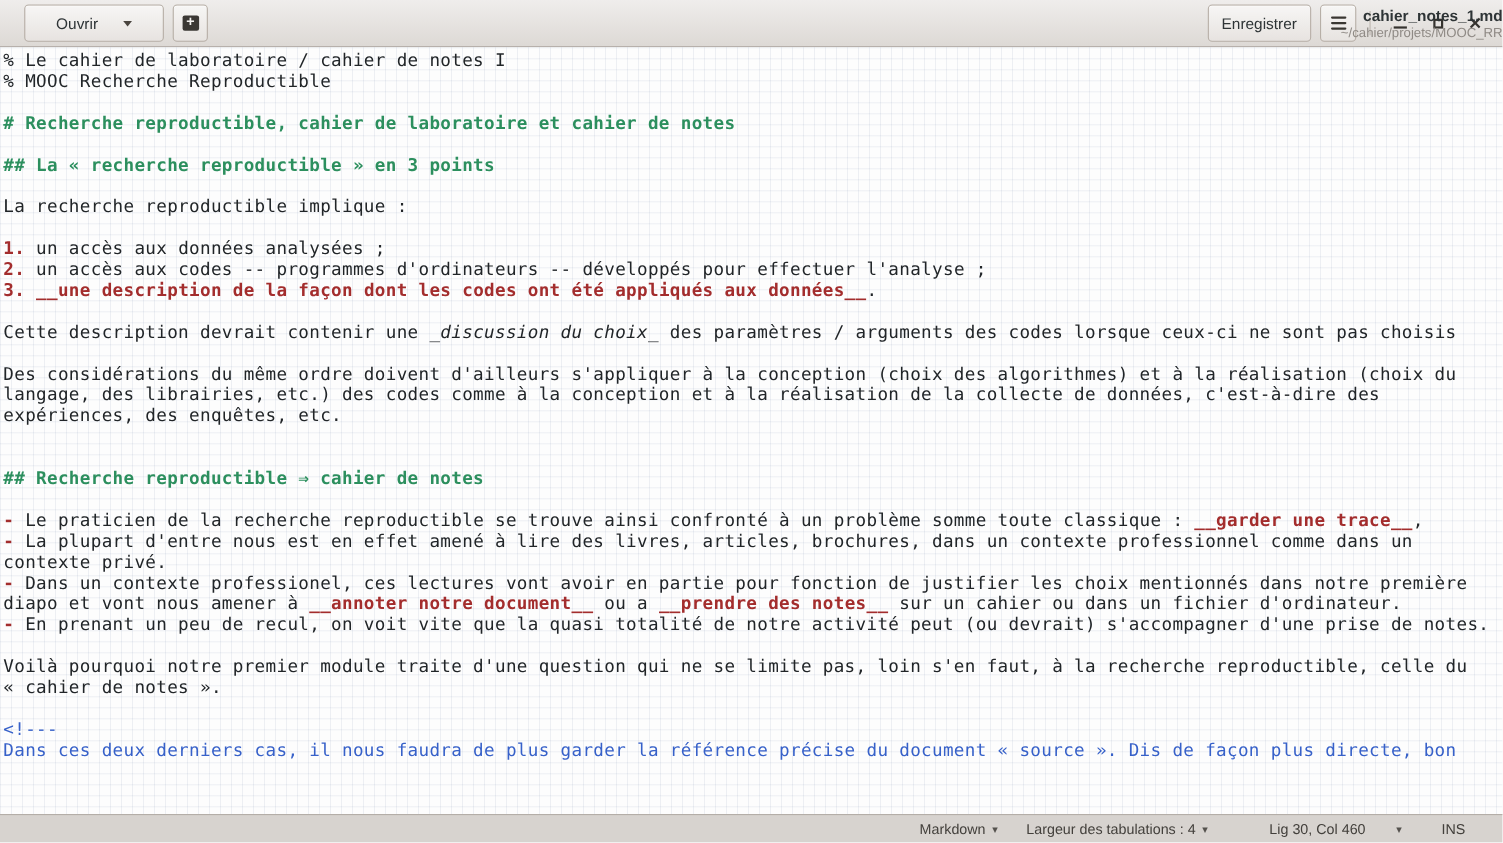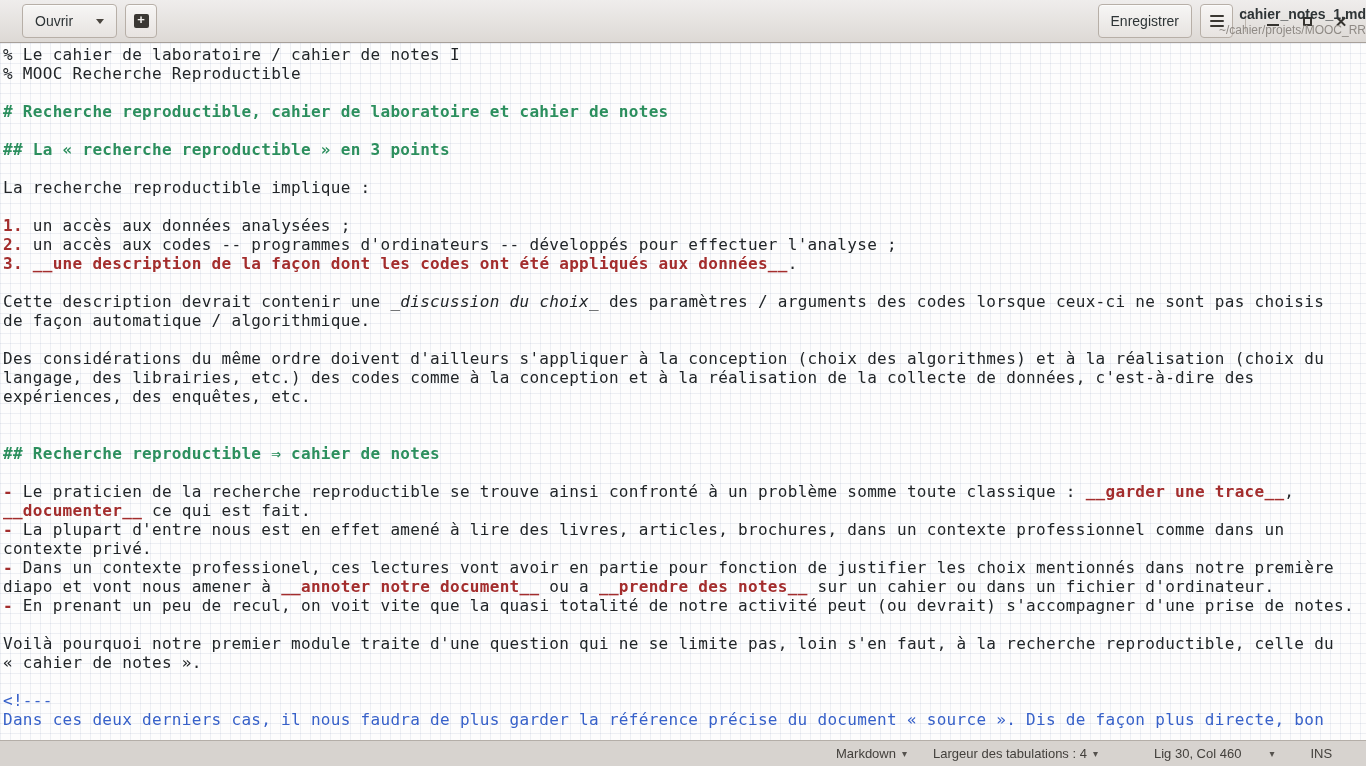--- a/index.html
+++ b/index.html
@@ -15,21 +15,21 @@
     border-bottom:1px solid #a7a099;
     display:flex; align-items:center; padding:0 8px;
   }
   .btn {
     height:34px; border:1px solid #b7afa7; border-radius:4px;
     background:linear-gradient(to bottom,#f7f6f5,#e7e3e0);
     box-shadow:inset 0 1px rgba(255,255,255,.65);
     color:#2e3436; font-size:14px; display:flex; align-items:center;
     justify-content:center; cursor:pointer;
   }
-  .btn-open { margin-left:14px; padding:0 12px; gap:23px; }
+  .btn-open { margin-left:14px; padding:0 28px; gap:23px; }
   .caret-down { width:0; height:0; border-left:4px solid transparent;
     border-right:4px solid transparent; border-top:5px solid #4a453f; }
   .btn-newtab { width:32px; margin-left:8px; }
   .newtab-icon { position:relative; width:15px; height:14px; background:#3b3834; border-radius:2px; }
   .newtab-icon::before { content:"+"; position:absolute; left:0; right:0; top:-2px;
     color:#f4f2f0; font-size:13px; font-weight:bold; text-align:center; }
   .titlebox { position:absolute; left:0; right:0; top:0; height:43px;
     display:flex; flex-direction:column; align-items:flex-end; justify-content:center;
     pointer-events:none; }
   .title { font-size:14px; font-weight:bold; color:#2e3436; line-height:17px; }
@@ -129,31 +129,29 @@
         <div class="line">&nbsp;</div>
         <div class="line"><span class="seg-h">## La « recherche reproductible » en 3 points</span></div>
         <div class="line">&nbsp;</div>
         <div class="line"><span class="seg-p">La recherche reproductible implique :</span></div>
         <div class="line">&nbsp;</div>
         <div class="line"><span class="seg-n">1.</span><span class="seg-p"> un accès aux données analysées ;</span></div>
         <div class="line"><span class="seg-n">2.</span><span class="seg-p"> un accès aux codes -- programmes d'ordinateurs -- développés pour effectuer l'analyse ;</span></div>
         <div class="line"><span class="seg-n">3.</span><span class="seg-p"> </span><span class="seg-r">__une description de la façon dont les codes ont été appliqués aux données__</span><span class="seg-p">.</span></div>
         <div class="line">&nbsp;</div>
         <div class="line"><span class="seg-p">Cette description devrait contenir une </span><span class="seg-i">_discussion du choix_</span><span class="seg-p"> des paramètres / arguments des codes lorsque ceux-ci ne sont pas choisis</span></div>
-        <div class="line"><span class="seg-p">de façon automatique / algorithmique.</span></div>
         <div class="line">&nbsp;</div>
         <div class="line"><span class="seg-p">Des considérations du même ordre doivent d'ailleurs s'appliquer à la conception (choix des algorithmes) et à la réalisation (choix du</span></div>
         <div class="line"><span class="seg-p">langage, des librairies, etc.) des codes comme à la conception et à la réalisation de la collecte de données, c'est-à-dire des</span></div>
         <div class="line"><span class="seg-p">expériences, des enquêtes, etc.</span></div>
         <div class="line">&nbsp;</div>
         <div class="line">&nbsp;</div>
         <div class="line"><span class="seg-h">## Recherche reproductible ⇒ cahier de notes</span></div>
         <div class="line">&nbsp;</div>
         <div class="line"><span class="seg-n">-</span><span class="seg-p"> Le praticien de la recherche reproductible se trouve ainsi confronté à un problème somme toute classique : </span><span class="seg-r">__garder une trace__</span><span class="seg-p">,</span></div>
-        <div class="line"><span class="seg-r">__documenter__</span><span class="seg-p"> ce qui est fait.</span></div>
         <div class="line"><span class="seg-n">-</span><span class="seg-p"> La plupart d'entre nous est en effet amené à lire des livres, articles, brochures, dans un contexte professionnel comme dans un</span></div>
         <div class="line"><span class="seg-p">contexte privé.</span></div>
         <div class="line"><span class="seg-n">-</span><span class="seg-p"> Dans un contexte professionel, ces lectures vont avoir en partie pour fonction de justifier les choix mentionnés dans notre première</span></div>
         <div class="line"><span class="seg-p">diapo et vont nous amener à </span><span class="seg-r">__annoter notre document__</span><span class="seg-p"> ou a </span><span class="seg-r">__prendre des notes__</span><span class="seg-p"> sur un cahier ou dans un fichier d'ordinateur.</span></div>
         <div class="line"><span class="seg-n">-</span><span class="seg-p"> En prenant un peu de recul, on voit vite que la quasi totalité de notre activité peut (ou devrait) s'accompagner d'une prise de notes.</span></div>
         <div class="line">&nbsp;</div>
         <div class="line"><span class="seg-p">Voilà pourquoi notre premier module traite d'une question qui ne se limite pas, loin s'en faut, à la recherche reproductible, celle du</span></div>
         <div class="line"><span class="seg-p">« cahier de notes ».</span></div>
         <div class="line">&nbsp;</div>
         <div class="line"><span class="seg-b">&lt;!---</span></div>

